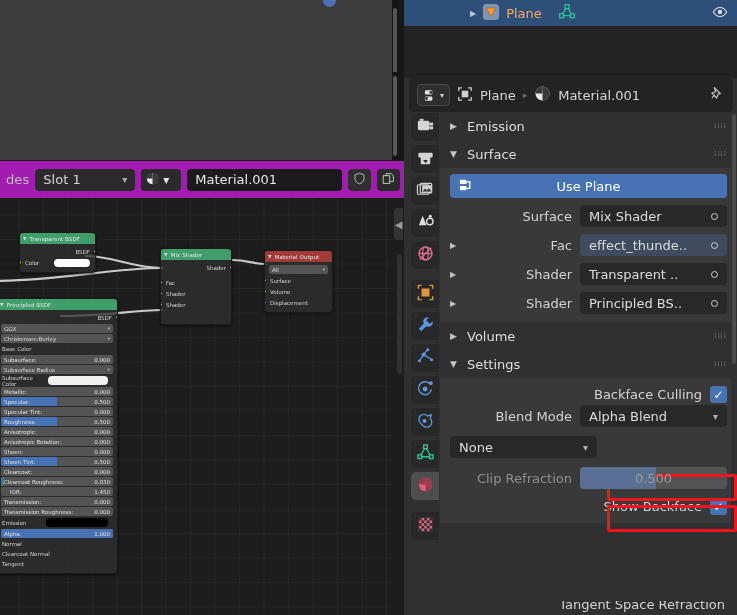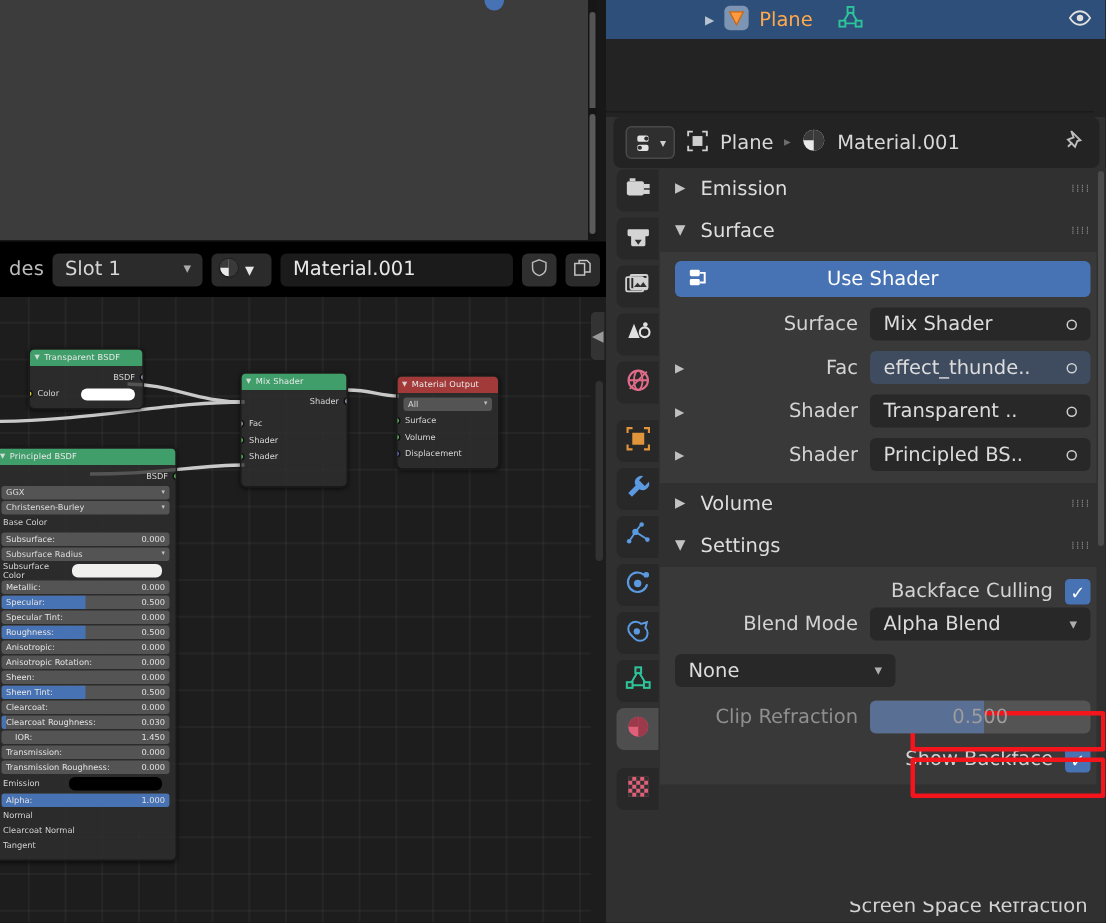--- a/index.html
+++ b/index.html
@@ -18,21 +18,21 @@
   
   .viewport{ position:absolute; left:0; top:0; width:398px; height:160px; background:#3c3c3c; overflow:hidden; }
   .vp-plane{ position:absolute; left:-130px; top:-78px; width:248px; height:168px; }
   .vp-dot{ position:absolute; right:62px; top:-6px; width:13px; height:13px; border-radius:50%; background:#4772b3; }
   .vp-scroll{ position:absolute; right:0; top:0; width:6px; height:160px; background:#161616; }
   .vp-scroll i{ position:absolute; left:1px; top:8px; width:4px; height:120px; border-radius:2px; background:#545454; }
   .vp-scroll2{ position:absolute; right:0; top:72px; width:6px; height:88px; background:#161616;}
   .vp-scroll2 i{ position:absolute; left:1px; top:4px; width:4px; height:80px; border-radius:2px; background:#5a5a5a; }
 
   
-  .se-header{ position:absolute; left:0; top:161px; width:404px; height:37px; background:#000000;
+  .se-header{ position:absolute; left:0; top:161px; width:404px; height:37px; background:#a21caf;
               display:flex; align-items:center; padding:0 4px; gap:6px; }
   .se-trunc{ color:#bcbcbc; font-size:13px; margin-left:2px; letter-spacing:.1px; }
   .btn-dd{ height:22px; background:#2b2b2b; border-radius:4px; display:flex; align-items:center;
            padding:0 8px; color:#d6d6d6; font-size:13px; position:relative; }
   .btn-dd .chev{ margin-left:auto; opacity:.75; font-size:10px; }
   .slot-dd{ width:100px; justify-content:flex-start; }
   .mat-icon-dd{ width:40px; background:#2b2b2b; border-radius:4px; height:22px; display:flex;
                 align-items:center; gap:3px; padding:0 4px; }
   .mat-name{ flex:1; height:22px; background:#1b1b1b; border-radius:4px; display:flex;
              align-items:center; padding:0 8px; color:#e8e8e8; font-size:13px; }
@@ -651,21 +651,21 @@
 
         <div class="pbody">
           <div class="usenodes">
             <span class="ic">
               <svg width="17" height="17" viewBox="0 0 18 18">
                 <rect x="2" y="3" width="7" height="4.5" rx="1" fill="#fff"></rect>
                 <rect x="2" y="9.5" width="7" height="4.5" rx="1" fill="#fff"></rect>
                 <path d="M9 5.2 H12.5 V12 H9" fill="none" stroke="#fff" stroke-width="1.4"></path>
               </svg>
             </span>
-            <span>Use Shader</span>
+            <span>Use Plane</span>
           </div>
 
           <div class="prow">
             <span class="exp"></span>
             <span class="lab">Surface</span>
             <div class="pfield">
               <span>Mix Shader</span>
               <span class="dot"></span>
             </div>
           </div>
@@ -739,21 +739,21 @@
             </div>
           </div>
 
           <div class="prow" style="margin-top:9px;">
             <span class="lab">Show Backface</span>
             <div class="chk">✓</div>
           </div>
         </div>
 
         <div class="cutrow">
-          <span class="lab">Screen Space Refraction</span>
+          <span class="lab">Tangent Space Refraction</span>
 
         </div>
       </div>
 
       <div class="props-scroll">
           <i></i>
         </div>
 
       <div class="redbox" style="left:203px; top:396px; width:130px; height:27px;"></div>
       <div class="redbox" style="left:203px; top:427px; width:130px; height:27px;"></div>

